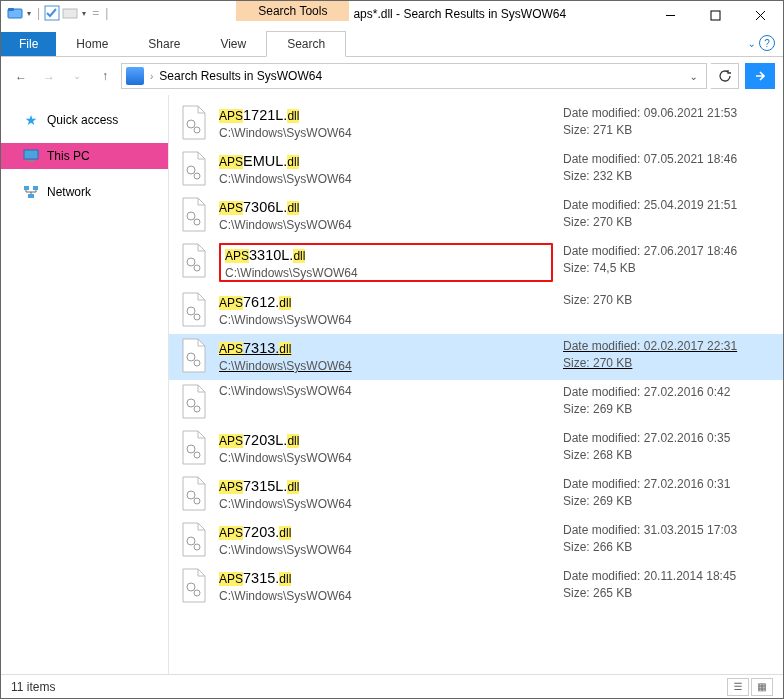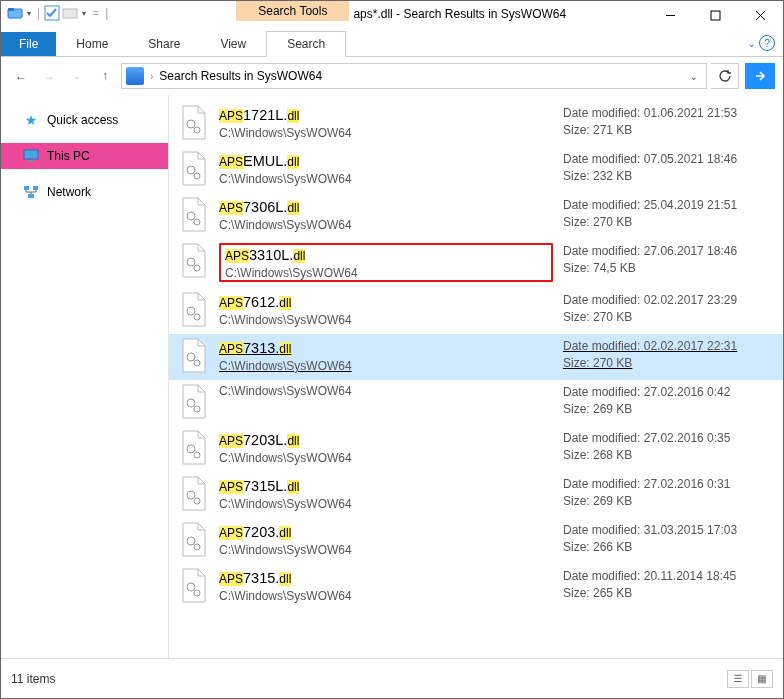--- a/index.html
+++ b/index.html
@@ -51,21 +51,21 @@
   .row.selected { background:#cde8ff;text-decoration:underline; }
   .file-ic { width:30px; height:36px; display:flex; align-items:center; justify-content:center; flex-shrink:0; }
   .file-ic svg { width:28px; height:36px; }
   .info { flex:1; min-width:0; }
   .fname { font-size:14.5px; line-height:20px; }
   .hl { background:#fff06a; }
   .fpath { font-size:12px; color:#555; }
   .meta { width:210px; text-align:left; color:#555; font-size:12px; line-height:17px; }
   .red-box { border:2px solid #e11; border-radius:1px; }
 
-  .statusbar { height:40px; border-top:1px solid #ddd; display:flex; align-items:center; padding:0 10px; font-size:12px; color:#333; justify-content:space-between; }
+  .statusbar { height:24px; border-top:1px solid #ddd; display:flex; align-items:center; padding:0 10px; font-size:12px; color:#333; justify-content:space-between; }
   .view-toggles { display:flex; gap:2px; }
   .vt { width:22px; height:18px; border:1px solid #ccc; display:flex; align-items:center; justify-content:center; color:#666; font-size:10px; }
 </style>
 </head>
 <body>
 
 <div class="titlebar">
   <div class="qat">
     <span class="qat-icon">
       <svg viewBox="0 0 16 16">
@@ -189,21 +189,21 @@
             <path d="M18 1v7h7" fill="none" stroke="#bbb"></path>
             <circle cx="11" cy="19" r="4" fill="none" stroke="#999"></circle>
             <circle cx="17" cy="25" r="3" fill="none" stroke="#999"></circle>
           </svg>
         </div>
         <div class="info">
           <div class="fname"><span class="hl">APS</span>1721L.<span class="hl">dll</span></div>
           <div class="fpath">C:\Windows\SysWOW64</div>
         </div>
         <div class="meta">
-          <div>Date modified: 01.06.2021 21:53</div>
+          <div>Date modified: 09.06.2021 21:53</div>
           <div>Size: 271 KB</div>
         </div>
       </div>
       <div class="row">
         <div class="file-ic">
           <svg viewBox="0 0 28 36">
             <path d="M3 1h15l7 7v26H3z" fill="#fff" stroke="#bbb"></path>
             <path d="M18 1v7h7" fill="none" stroke="#bbb"></path>
             <circle cx="11" cy="19" r="4" fill="none" stroke="#999"></circle>
             <circle cx="17" cy="25" r="3" fill="none" stroke="#999"></circle>
@@ -261,21 +261,20 @@
             <path d="M18 1v7h7" fill="none" stroke="#bbb"></path>
             <circle cx="11" cy="19" r="4" fill="none" stroke="#999"></circle>
             <circle cx="17" cy="25" r="3" fill="none" stroke="#999"></circle>
           </svg>
         </div>
         <div class="info">
           <div class="fname"><span class="hl">APS</span>7612.<span class="hl">dll</span></div>
           <div class="fpath">C:\Windows\SysWOW64</div>
         </div>
         <div class="meta">
-          <div>Date modified: 02.02.2017 23:29</div>
           <div>Size: 270 KB</div>
         </div>
       </div>
       <div class="row selected">
         <div class="file-ic">
           <svg viewBox="0 0 28 36">
             <path d="M3 1h15l7 7v26H3z" fill="#fff" stroke="#bbb"></path>
             <path d="M18 1v7h7" fill="none" stroke="#bbb"></path>
             <circle cx="11" cy="19" r="4" fill="none" stroke="#999"></circle>
             <circle cx="17" cy="25" r="3" fill="none" stroke="#999"></circle>

